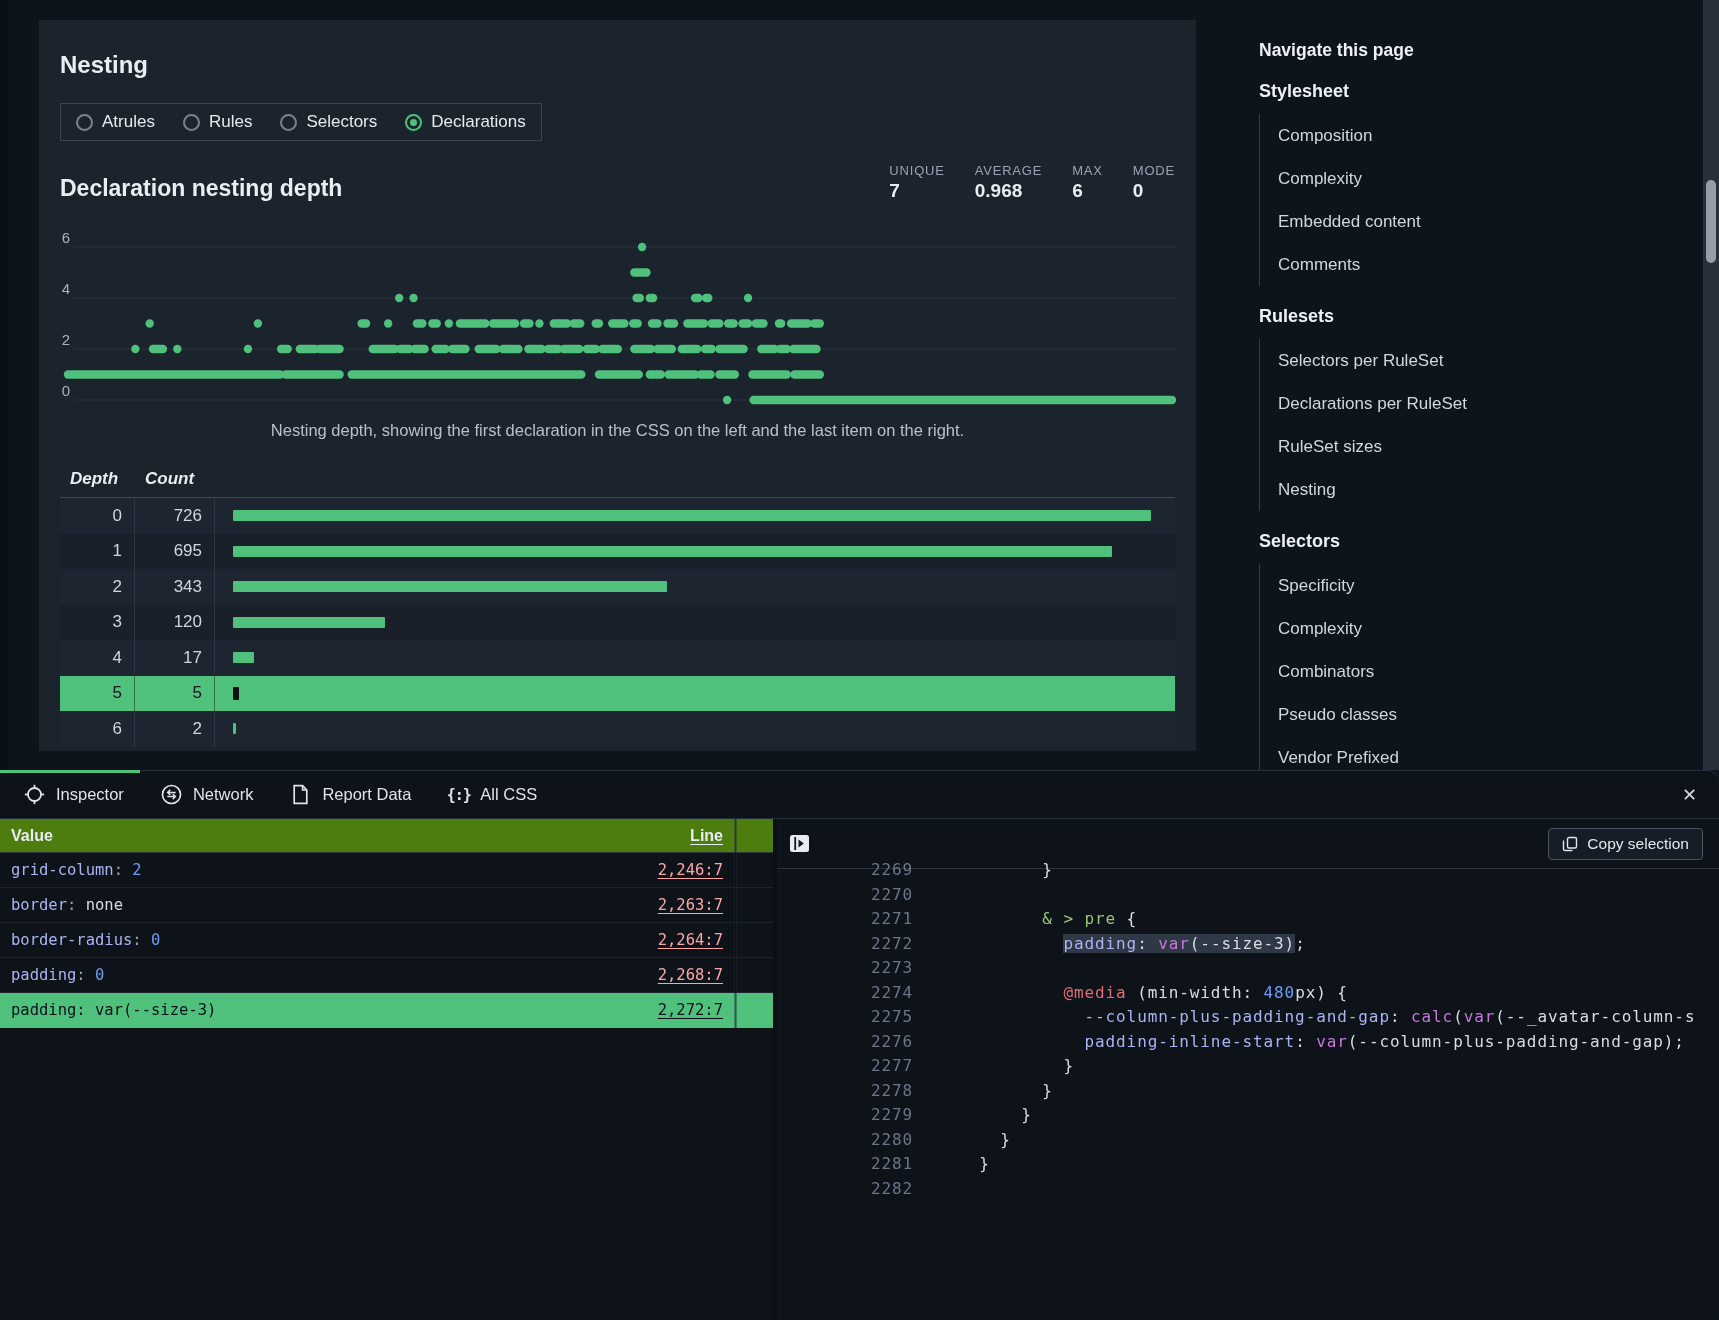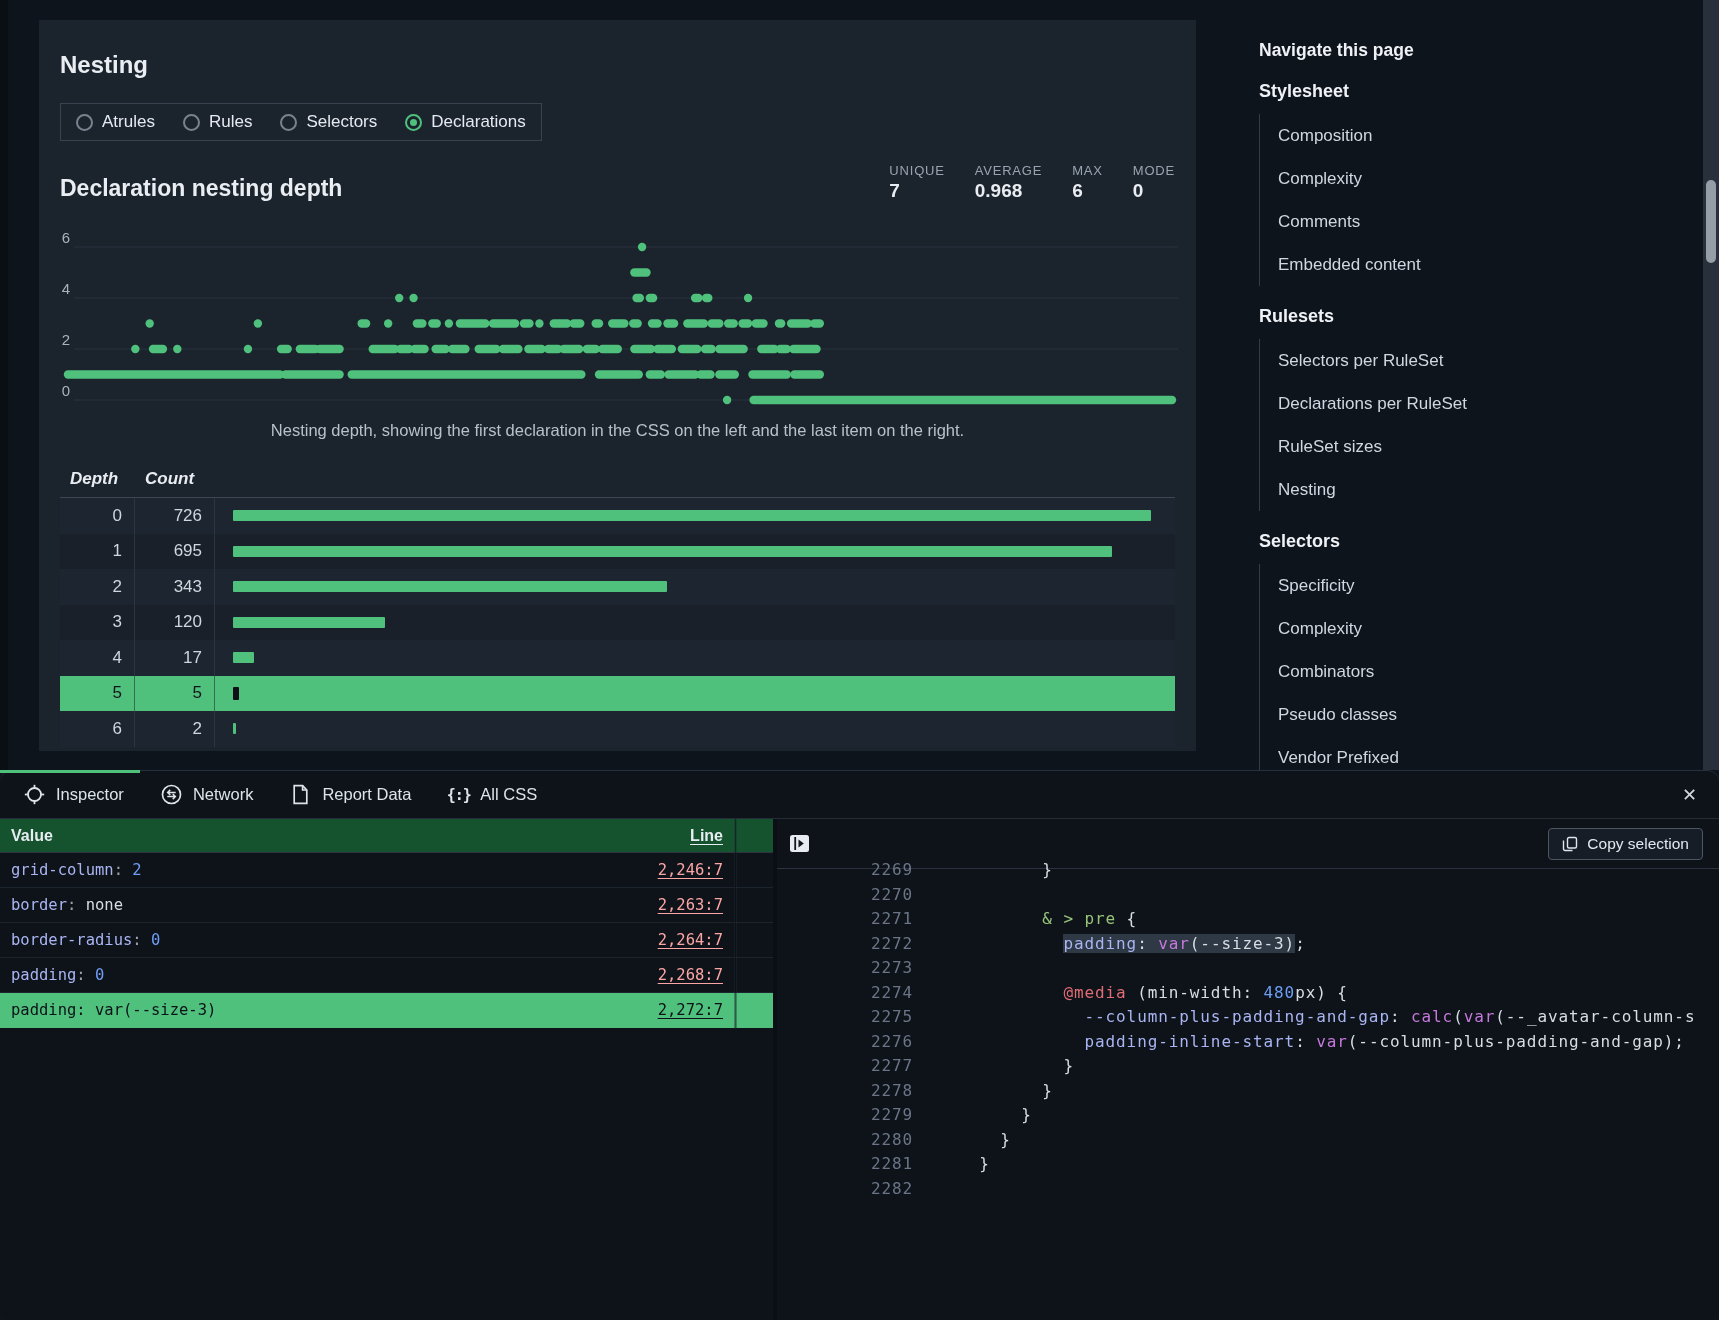--- a/index.html
+++ b/index.html
@@ -58,21 +58,21 @@
   .bottom-panel { position:absolute; left:0; top:770px; width:1719px; height:550px; background:#0d1319; border-top:1px solid #27313d;border-radius:12px; }
   .tab-bar { position:relative; height:48px; display:flex; align-items:center; padding-left:14px; border-bottom:1px solid #232d38; }
   .tab-indicator { position:absolute; left:0; top:-1px; width:140px; height:3px; background:#4fc17d; }
   .tab { display:flex; align-items:center; gap:11px; padding:0 27px 0 10px; height:100%; font-size:16.5px; color:#dde3ea; cursor:pointer; }
   .tab .t-icon { width:21px; height:21px; display:flex; align-items:center; justify-content:center; color:#dfe4ea; }
   .brace-icon { font-family:"DejaVu Sans Mono", monospace; font-size:15px; font-weight:700; letter-spacing:-1px; }
   .panel-close { position:absolute; right:22px; top:13px; font-size:18px; color:#cfd6dd; cursor:pointer; }
 
   .panel-body { display:flex; height:501px; }
   .value-pane { position:relative; width:773px; flex:0 0 auto; }
-  .vt-header { height:34px; background:#14532d; border-bottom:1px solid #2b3440; display:flex; align-items:center; justify-content:space-between; padding:0 50px 0 11px; }
+  .vt-header { height:34px; background:#4d7c0f; border-bottom:1px solid #2b3440; display:flex; align-items:center; justify-content:space-between; padding:0 50px 0 11px; }
   .vt-header .vh { font-size:16px; font-weight:700; color:#e8edf3; }
   .vt-header .vh.line { text-decoration:underline; text-underline-offset:3px; }
   .vt-row { height:35px; border-bottom:1px solid #1c242e; display:flex; align-items:center; justify-content:space-between; padding:0 50px 0 11px; font-family:"DejaVu Sans Mono", monospace; font-size:15.5px; }
   .vt-row .prop { color:#a9b4f2; }
   .vt-row .colon { color:#9aa3ae; }
   .vt-row .val-plain { color:#d7dde3; }
   .vt-row .val-num { color:#6f9df6; }
   .vt-row .line-link { color:#fca5a5; text-decoration:underline; text-underline-offset:3px; cursor:pointer; white-space:nowrap; }
   .vt-row.hl { background:#4fc17d; border-bottom-color:#4fc17d; }
   .vt-row.hl .prop, .vt-row.hl .colon, .vt-row.hl .val-plain, .vt-row.hl .val-num { color:#0c1118; }
@@ -292,22 +292,22 @@
       </div>
   </section>
 
   <aside class="sidebar">
     <div class="sidebar-title">Navigate this page</div>
     <div id="nav-sections">
         <div class="nav-section-heading">Stylesheet</div>
         <div class="nav-items">
           <div class="nav-item">Composition</div>
           <div class="nav-item">Complexity</div>
+          <div class="nav-item">Embedded content</div>
           <div class="nav-item">Comments</div>
-          <div class="nav-item">Embedded content</div>
         </div>
         <div class="nav-section-heading">Rulesets</div>
         <div class="nav-items">
           <div class="nav-item">Selectors per RuleSet</div>
           <div class="nav-item">Declarations per RuleSet</div>
           <div class="nav-item">RuleSet sizes</div>
           <div class="nav-item">Nesting</div>
         </div>
         <div class="nav-section-heading">Selectors</div>
         <div class="nav-items">

